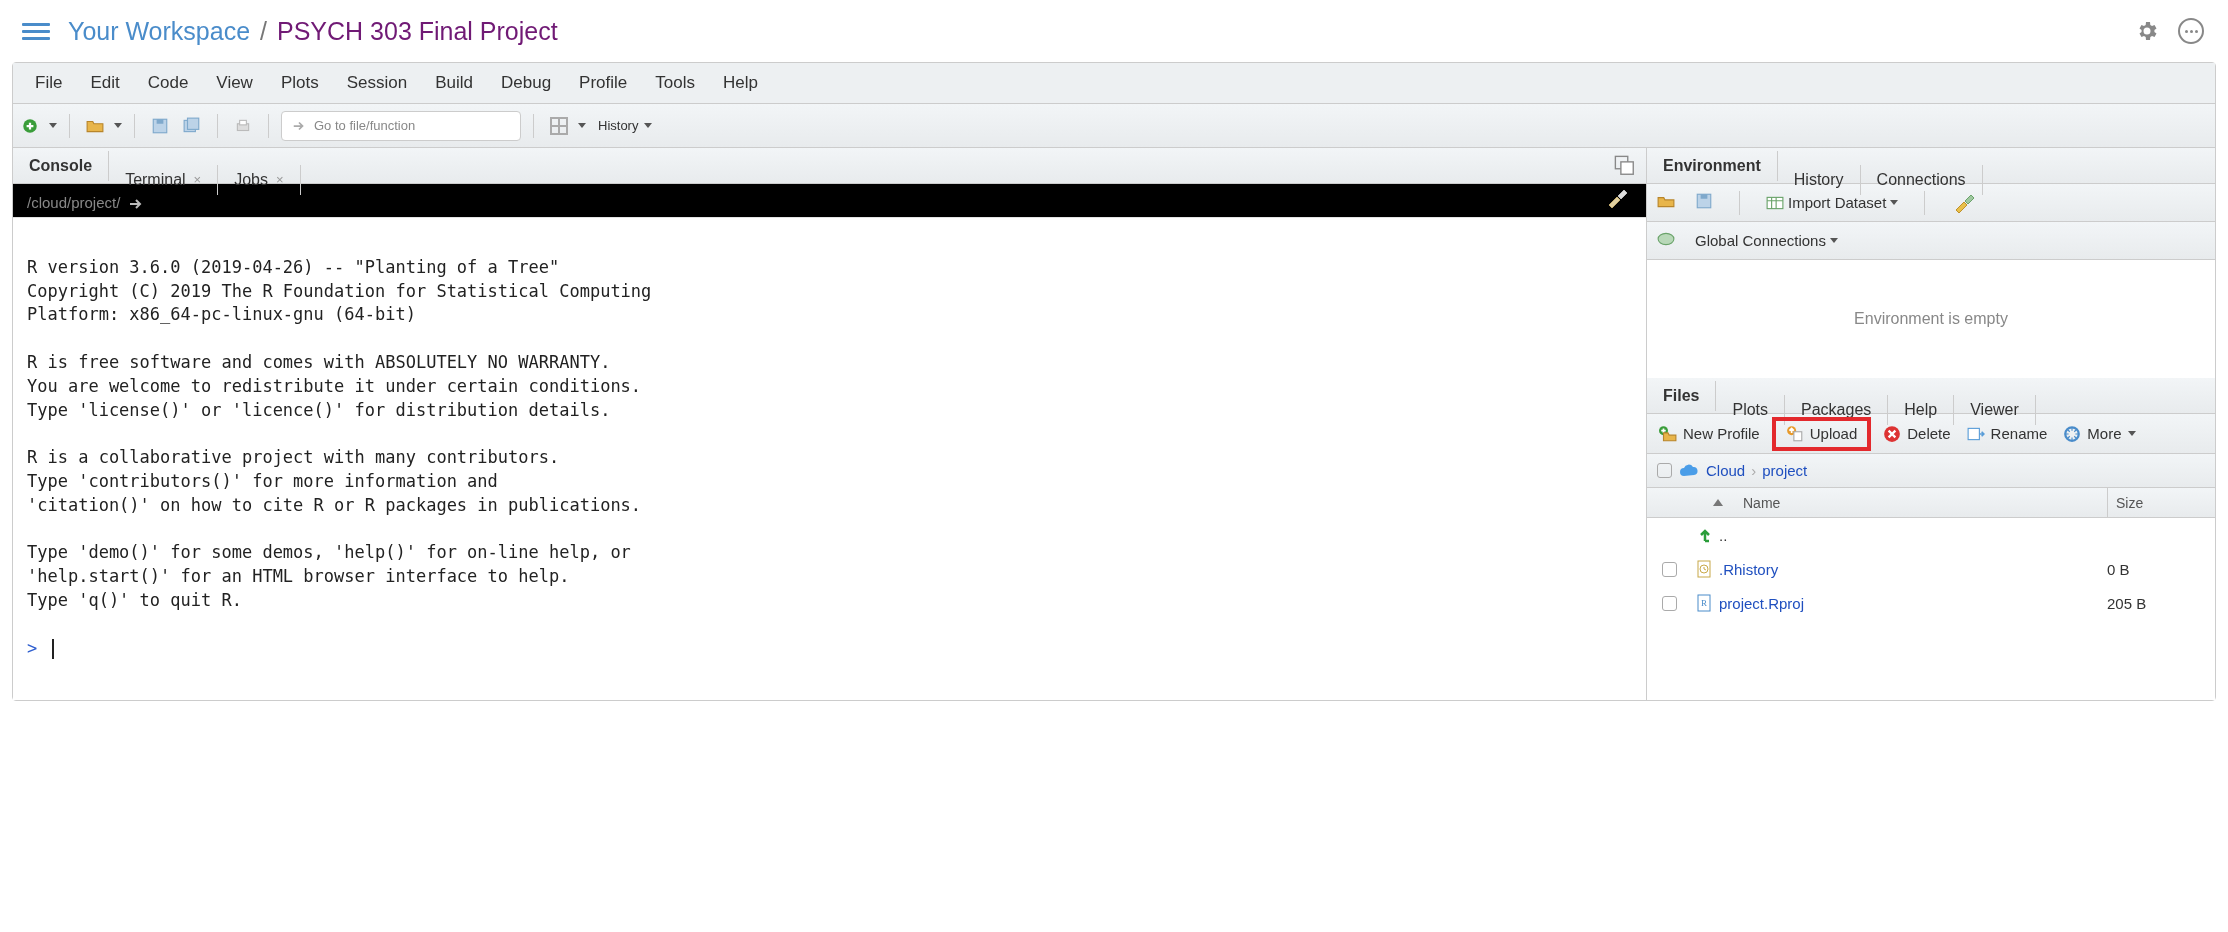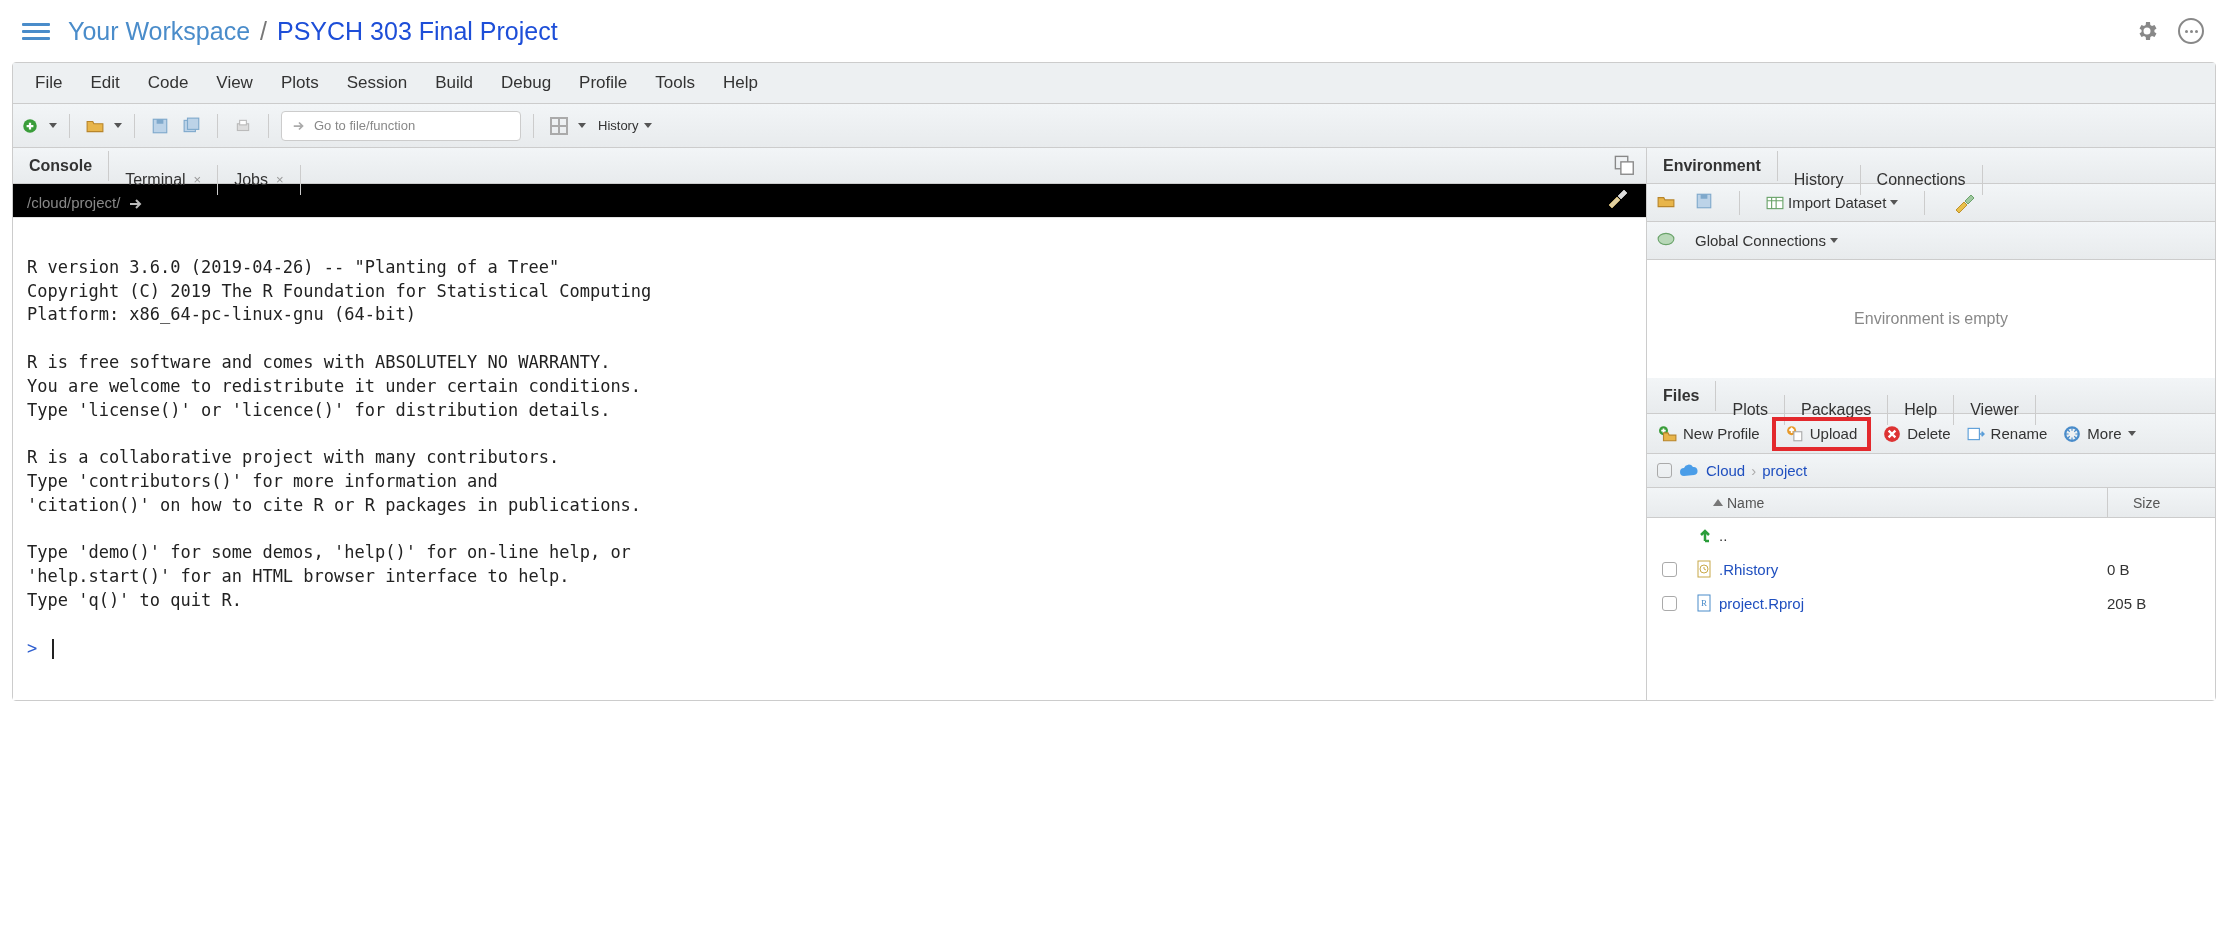--- a/index.html
+++ b/index.html
@@ -4,21 +4,21 @@
 <style>
 * { box-sizing: border-box; margin: 0; padding: 0; }
 body { font-family: -apple-system, "Helvetica Neue", Arial, sans-serif; font-size: 13px; color: #333; background: #fff; width: 2228px; }
 
 
 .top-header { display: flex; align-items: center; padding: 10px 22px; height: 62px; }
 .hamburger { display: flex; flex-direction: column; gap: 4px; margin-right: 18px; cursor: pointer; }
 .hamburger span { display: block; width: 28px; height: 3px; background: #4a8cca; border-radius: 1px; }
 .wk-link { color: #4a8cca; font-size: 25px; }
 .crumb-sep { color: #777; font-size: 25px; padding: 0 10px; }
-.project-title { color: #1d4ed8; font-size: 25px; }
+.project-title { color: #701a75; font-size: 25px; }
 .top-spacer { flex: 1; }
 .gear-btn, .ellipsis-btn { width: 30px; height: 30px; display: flex; align-items: center; justify-content: center; color: #888; margin-left: 14px; }
 .gear-btn svg, .ellipsis-btn svg { width: 24px; height: 24px; fill: #888; }
 .ellipsis-circle { width: 26px; height: 26px; border: 2px solid #888; border-radius: 50%; display: flex; align-items: center; justify-content: center; gap: 2px; }
 .ellipsis-circle span { width: 3px; height: 3px; background: #888; border-radius: 50%; }
 
 
 .shell { border: 1px solid #ccc; border-radius: 4px; margin: 0 12px; background: #edf0f2; }
 
 
@@ -66,22 +66,22 @@
 .sub-btn { display: flex; align-items: center; gap: 6px; font-size: 15px; padding: 2px 4px; }
 .upload-highlight { border: 4px solid #e3292d; padding: 2px 6px; }
 
 .breadcrumb-row { display: flex; align-items: center; gap: 6px; padding: 4px 10px; background: linear-gradient(#f2f5f7,#e8ebed); border-bottom: 1px solid #ccc; height: 34px; font-size: 15px; }
 .cloud-icon { color: #3a89d8; }
 .link-blue { color: #1f4fbf; }
 .chev { color: #aaa; }
 
 .file-header { display: flex; align-items: center; background: linear-gradient(#f2f5f7,#e8ebed); border-bottom: 1px solid #ccc; height: 30px; font-size: 14px; color: #555; }
 .fh-check { width: 44px; }
-.fh-name { flex: 1; padding-left: 22px; display: flex; align-items: center; gap: 4px; }
-.fh-size { width: 108px; padding-left: 25px; border-left: 1px solid #ccc; height: 100%; display: flex; align-items: center; }
+.fh-name { flex: 1; padding-left: 22px; display: flex; align-items: center; gap: 20px; }
+.fh-size { width: 108px; padding-left: 8px; border-left: 1px solid #ccc; height: 100%; display: flex; align-items: center; }
 .tri-up { width: 0; height: 0; border-left: 5px solid transparent; border-right: 5px solid transparent; border-bottom: 7px solid #777; }
 
 .file-row { display: flex; align-items: center; height: 34px; font-size: 15px; border-bottom: 0px solid #eee; }
 .fr-check { width: 44px; display: flex; justify-content: center; }
 .fr-icon { width: 28px; display: flex; justify-content: center; }
 .fr-name { flex: 1; color: #1f4fbf; }
 .fr-size { width: 108px; color: #333; }
 .cb { width: 15px; height: 15px; border: 1px solid #aaa; border-radius: 3px; }
 .up-arrow-green { color: #2a9d3a; font-weight: bold; }
 

